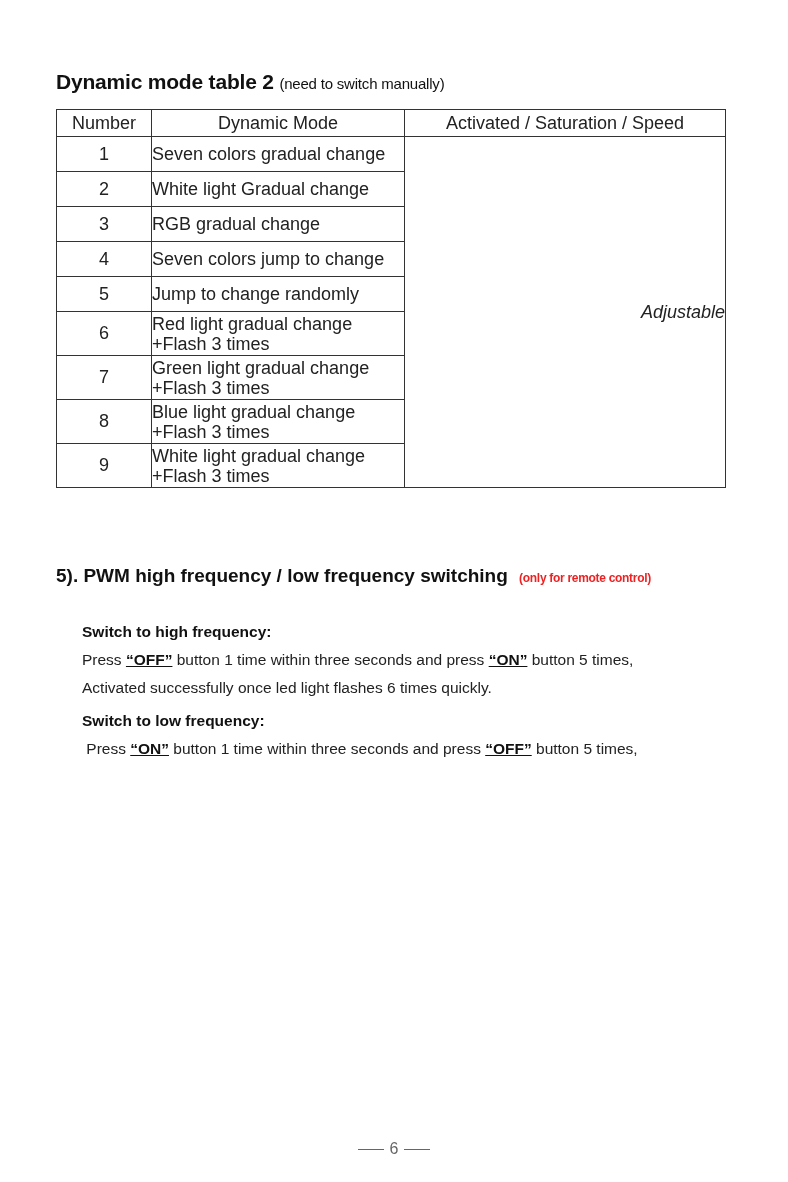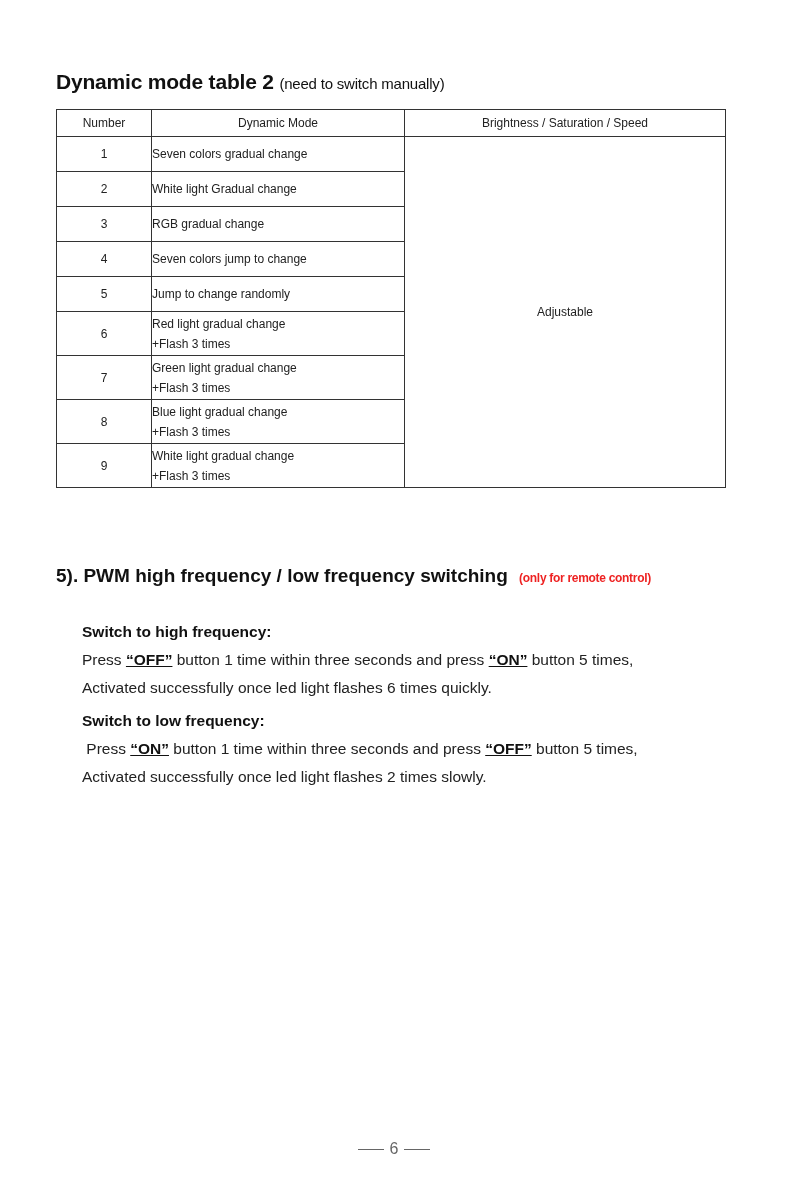--- a/index.html
+++ b/index.html
@@ -1,25 +1,25 @@
 <!DOCTYPE html>
 <html><head>
 <meta charset="utf-8">
 <style>
   html, body { margin: 0; padding: 0; background: #fff; }
   body { width: 788px; height: 1182px; position: relative; font-family: "Liberation Sans", sans-serif; color: #111; overflow: hidden; }
   .title { position: absolute; left: 56px; top: 70px; font-size: 21px; font-weight: bold; letter-spacing: -0.2px; }
   .title .sub { font-size: 15px; font-weight: normal; }
-  table.modes { position: absolute; left: 56px; top: 109px; width: 670px; border-collapse: collapse; font-size: 12px; color: #222; }
+  table.modes { position: absolute; left: 56px; top: 109px; width: 670px; border-collapse: collapse; font-size: 18px; color: #222; }
   table.modes td, table.modes th { border: 1px solid #333; font-weight: normal; padding: 0; }
   table.modes th { height: 26px; text-align: center; }
   th.c1, td.c1 { width: 94px; text-align: center; }
   th.c2 { width: 252px; }
   td.c2 { text-align: left; padding-left: 11px; line-height: 20px; }
-  td.c3 { text-align: center; vertical-align: middle; }
+  td.c3 { text-align: right; vertical-align: middle; font-style: italic; }
   tr.single td { height: 34px; }
   tr.double td { height: 43px; }
   .sec { position: absolute; left: 56px; top: 565px; font-size: 19px; font-weight: bold; }
   .sec .red { color: #ee2222; font-size: 12px; font-weight: bold; margin-left: 6px; letter-spacing: -0.3px; }
   .para { position: absolute; left: 82px; font-size: 15.5px; color: #222; line-height: 28px; }
   .para .h { font-weight: bold; color: #111; }
   .para b { color: #111; text-decoration: underline; }
   .pgnum { position: absolute; top: 1140px; left: 0; width: 788px; text-align: center; font-size: 16px; color: #666; }
   .pgnum .dash { display: inline-block; width: 26px; height: 1px; background: #666; vertical-align: middle; margin: 0 6px; }
 </style>
@@ -29,21 +29,21 @@
 <div class="title">
   <span>Dynamic mode table 2</span>
   <span class="sub">(need to switch manually)</span>
 </div>
 
 <table class="modes">
   <thead>
     <tr>
       <th class="c1">Number</th>
       <th class="c2">Dynamic Mode</th>
-      <th class="c3">Brightness / Saturation / Speed</th>
+      <th class="c3">Activated / Saturation / Speed</th>
     </tr>
   </thead>
   <tbody>
     <tr class="single">
       <td class="c1">1</td>
       <td class="c2"><span>Seven colors gradual change</span></td>
       <td class="c3" rowspan="9">Adjustable</td>
     </tr>
     <tr class="single">
       <td class="c1">2</td>
@@ -87,18 +87,17 @@
 
 <div class="para" style="top:606px;margin-top:12px;">
   <div class="h">Switch to high frequency:</div>
   <div><span>Press </span><b>“OFF”</b><span> button 1 time within three seconds and press </span><b>“ON”</b><span> button 5 times,</span></div>
   <div>Activated successfully once led light flashes 6 times quickly.</div>
 </div>
 
 <div class="para" style="top:707px;">
   <div class="h">Switch to low frequency:</div>
   <div><span style="white-space:pre"> Press </span><b>“ON”</b><span> button 1 time within three seconds and press </span><b>“OFF”</b><span> button 5 times,</span></div>
-  <div>Activated successfully once led light flashes 2 times slowly.</div>
 </div>
 
 <div class="pgnum">
   <span class="dash"></span><span>6</span><span class="dash"></span>
 </div>
 
 </body></html>

